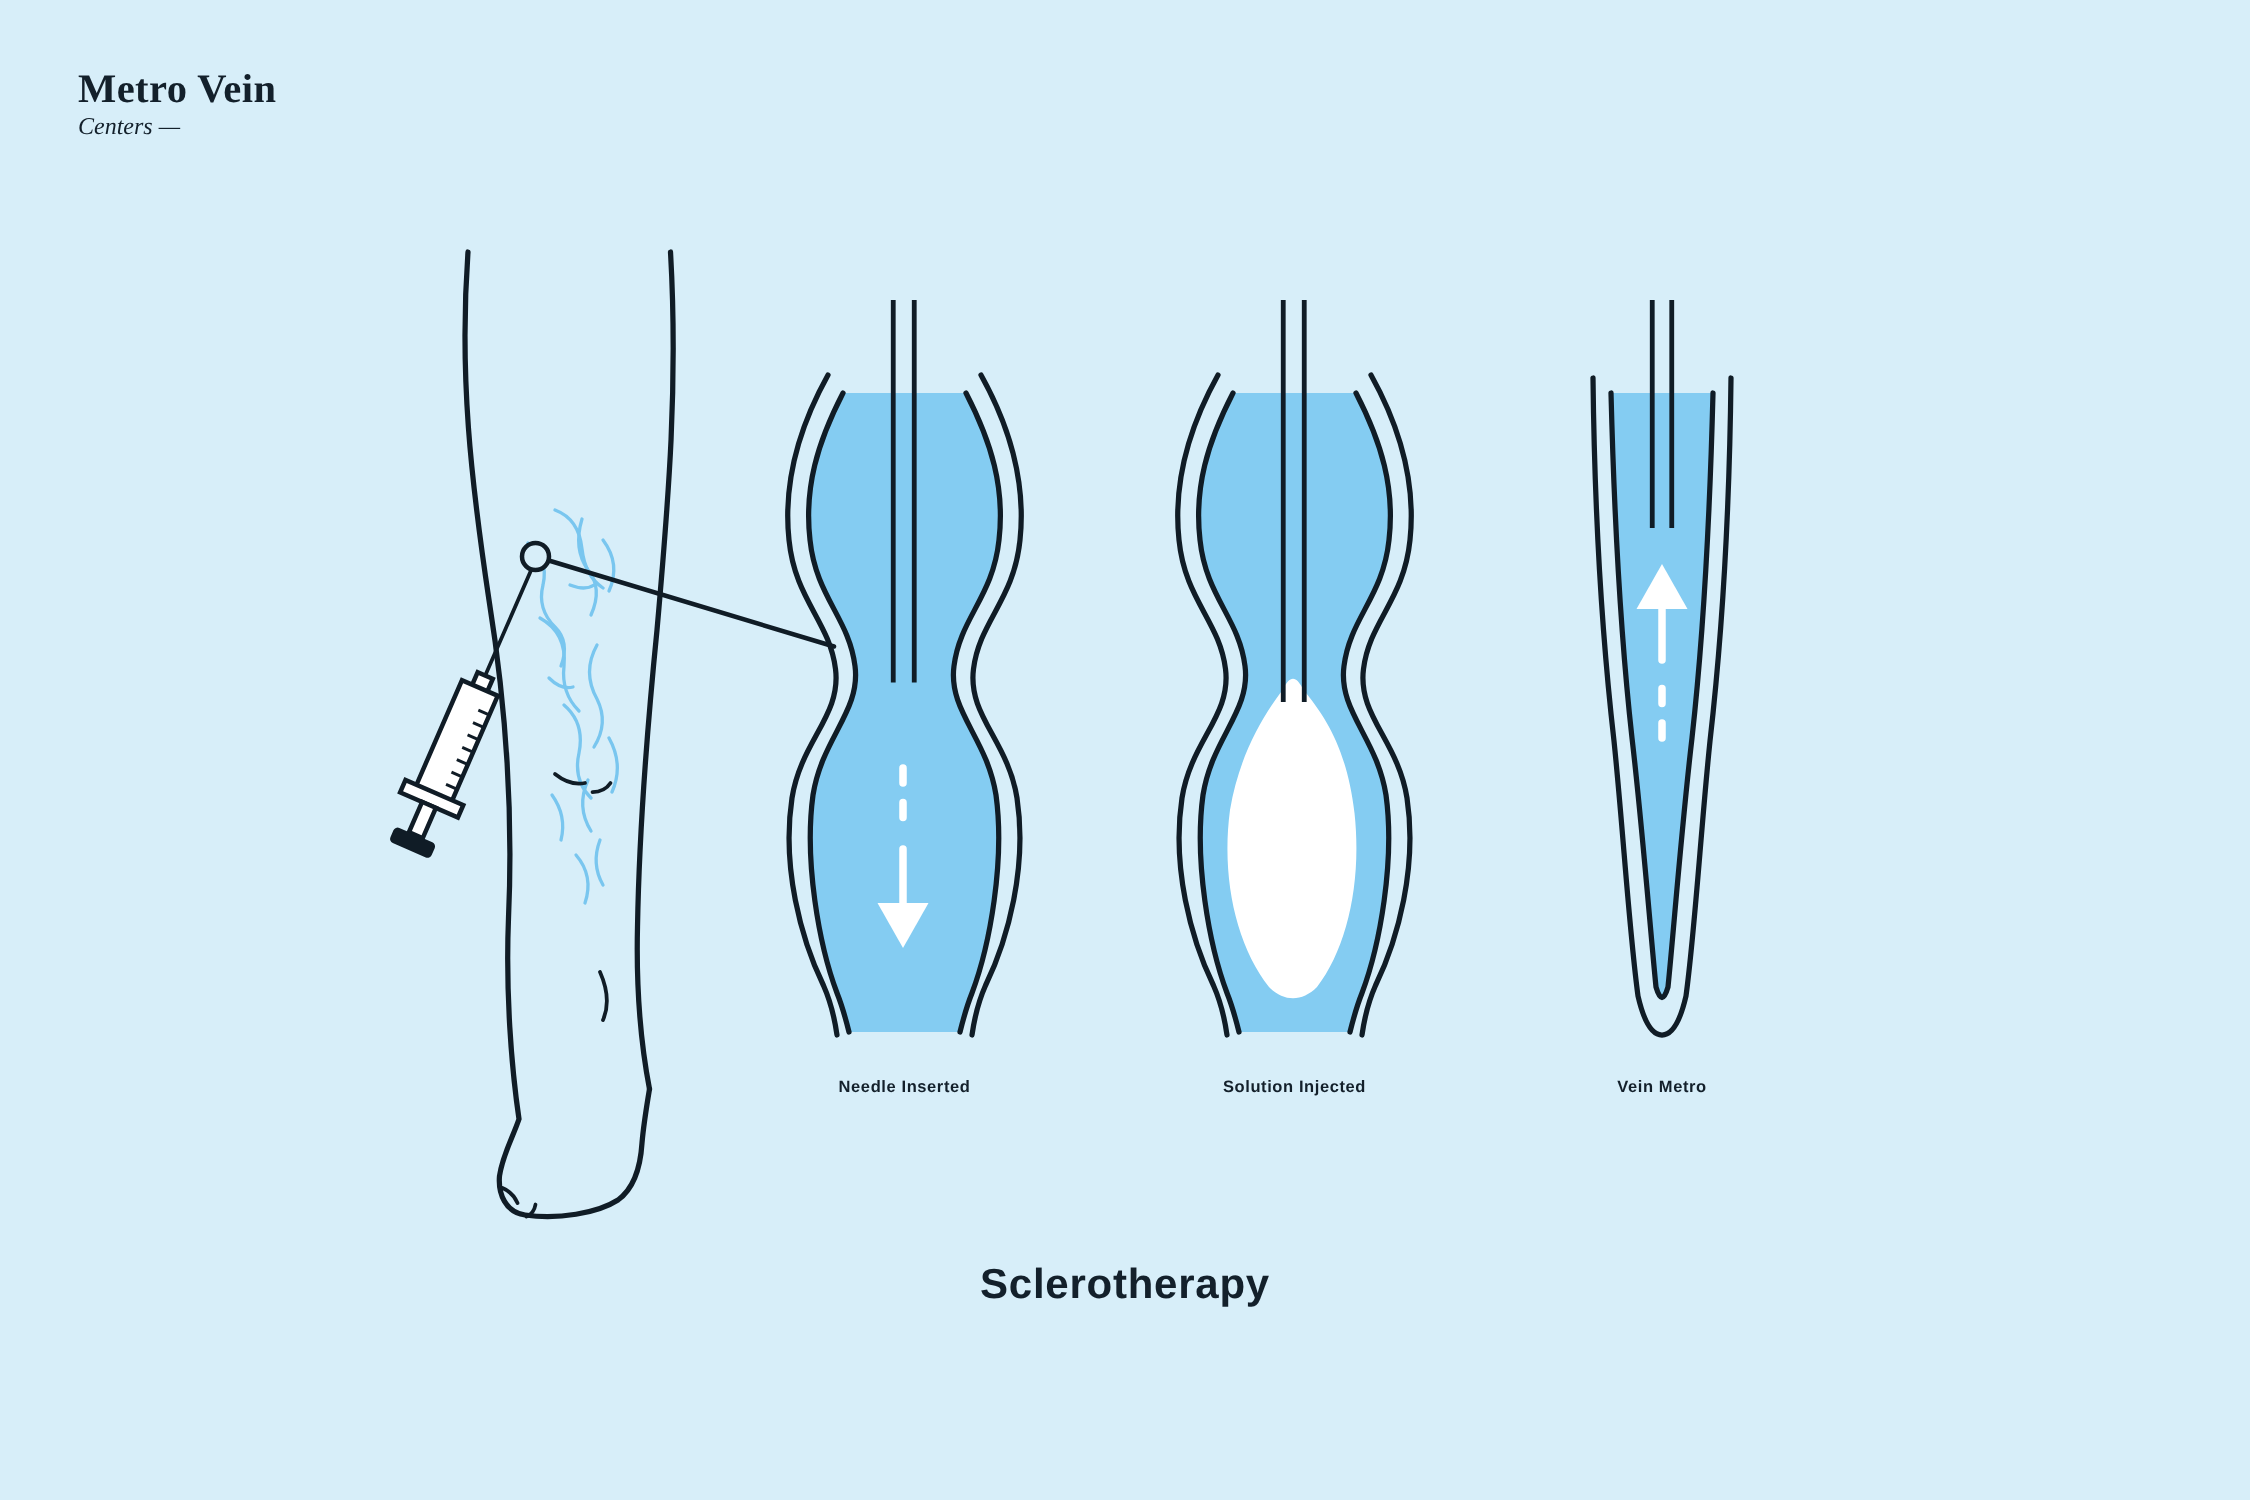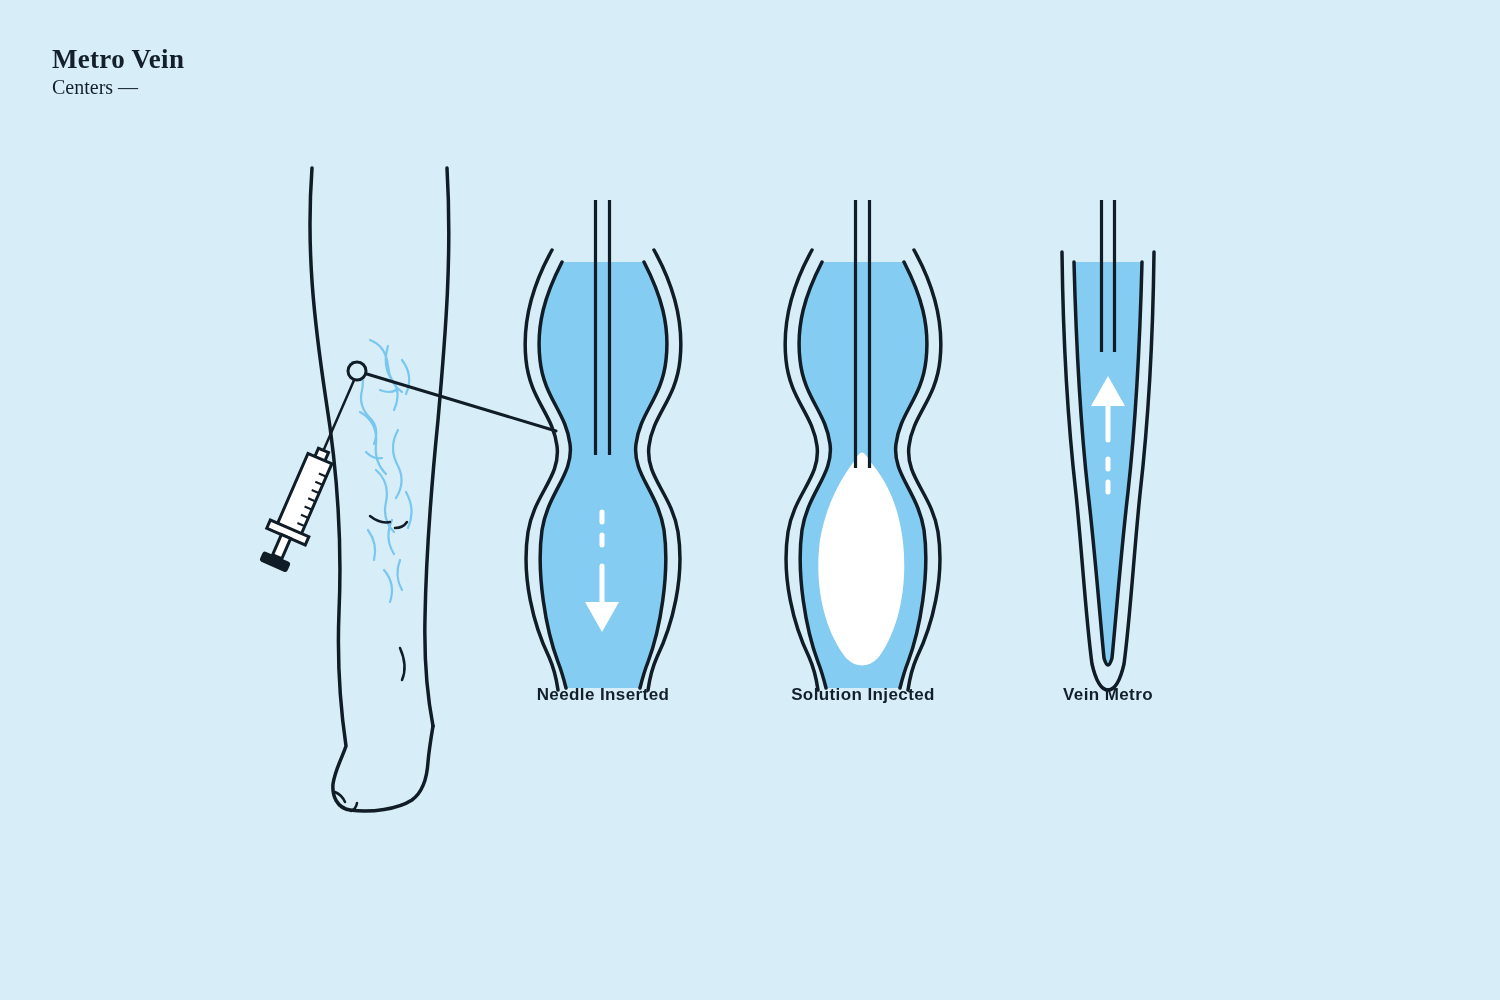--- a/index.html
+++ b/index.html
@@ -13,25 +13,25 @@
   *{box-sizing:border-box;}
   body{margin:0;}
   .canvas{
     position:relative;width:1500px;height:1000px;
     background:var(--background);
     font-family:"Liberation Sans", sans-serif;
     overflow:hidden;
   }
   .logo{position:absolute;left:52px;top:44px;color:var(--text);line-height:1.15;}
   .logo .l1{font-family:"Liberation Serif", serif;font-weight:700;font-size:27px;letter-spacing:.3px;}
-  .logo .l2{font-family:"Liberation Serif", serif;font-size:20px;margin-top:1px;}
+  .logo .l2{font-family:"Liberation Serif", serif;font-style:italic;font-size:16px;margin-top:1px;}
   .scene{position:absolute;left:0;top:0;width:1500px;height:1000px;}
   .stage-label{
-    position:absolute;top:685px;transform:translateX(-50%);
-    font-weight:700;font-size:17px;color:var(--text);letter-spacing:.4px;white-space:nowrap;
+    position:absolute;top:719px;transform:translateX(-50%);
+    font-weight:700;font-size:11px;color:var(--text);letter-spacing:.4px;white-space:nowrap;
   }
   .lbl-1{left:603px;} .lbl-2{left:863px;} .lbl-3{left:1108px;}
   .title{
     position:absolute;top:840px;left:750px;transform:translateX(-50%);
     font-weight:700;font-size:28px;color:var(--text);letter-spacing:.5px;white-space:nowrap;
   }
   
   .ol{stroke:var(--outline);stroke-width:3.5;fill:none;stroke-linecap:round;}
   .ol-thin{stroke:var(--outline);stroke-width:2.5;fill:none;stroke-linecap:round;}
   .needle{stroke:var(--outline);stroke-width:3.2;fill:none;}
@@ -199,14 +199,15 @@
         <line class="wline" x1="1108" y1="440" x2="1108" y2="404"></line>
         <path class="wh" d="M 1091 406 L 1125 406 L 1108 376 Z"></path>
       </g>
     </g>
   </svg>
 
   <div class="stage-label lbl-1">Needle Inserted</div>
   <div class="stage-label lbl-2">Solution Injected</div>
   <div class="stage-label lbl-3">Vein Metro</div>
 
+  <div class="title">Sclerotherapy</div>
 
 </div>
 
 </body></html>

